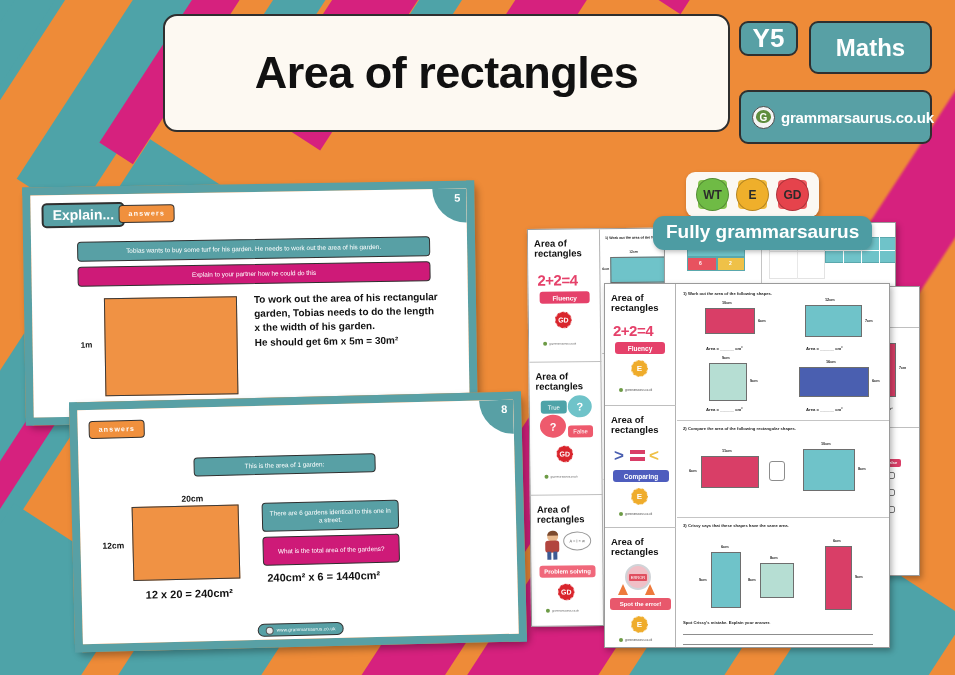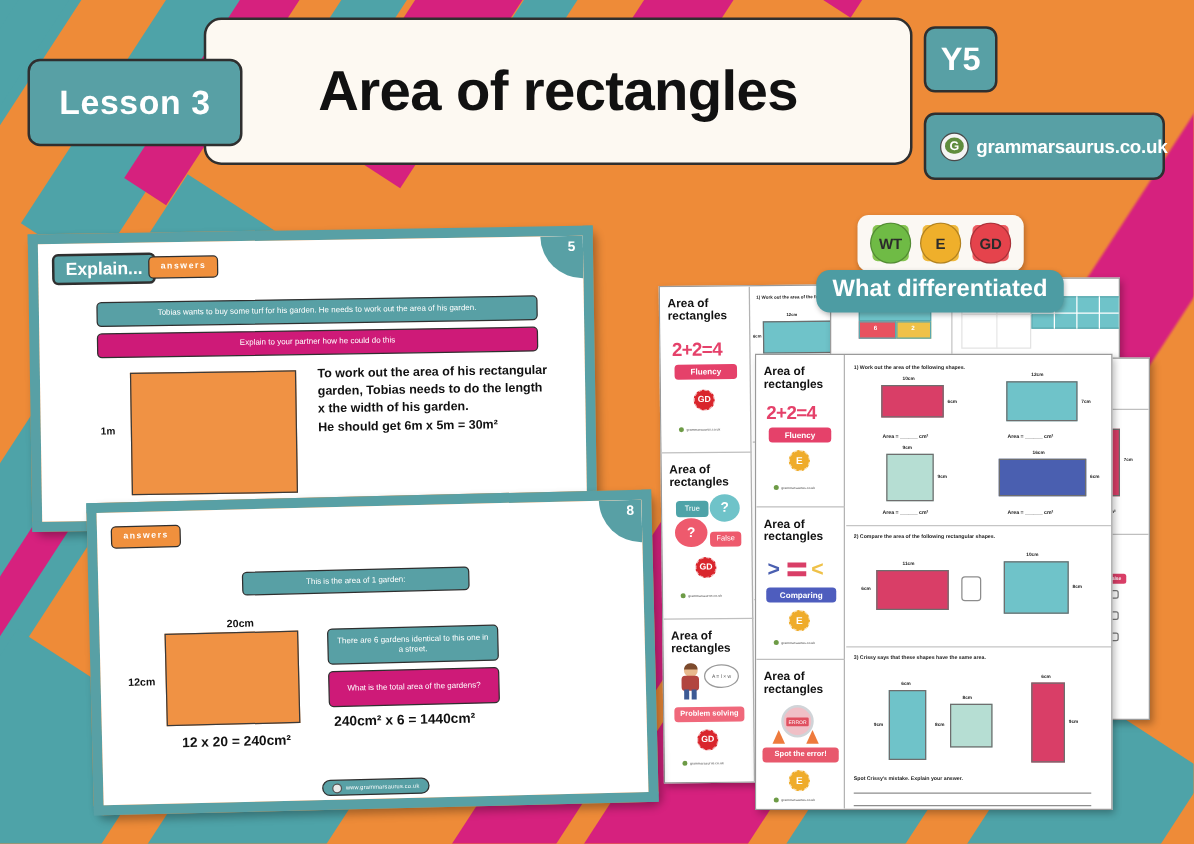--- a/index.html
+++ b/index.html
@@ -49,21 +49,21 @@
     display: flex; align-items: center; justify-content: center;
     z-index: 2;
   }
   .title-card .t {
     font-size: 45px; font-weight: bold; color: #111;
     letter-spacing: -0.5px; white-space: nowrap;
   }
 
   .year-badge {
     position: absolute; left: 739px; top: 21px;
-    width: 59px; height: 53px;
+    width: 59px; height: 35px;
     background: #58A0A5; border: 2.5px solid #2f2f2f; border-radius: 9px;
     display: flex; align-items: center; justify-content: center;
     color: #fff; font-size: 26px; font-weight: bold;
   }
   .subject-badge {
     position: absolute; left: 809px; top: 21px;
     width: 123px; height: 53px;
     background: #58A0A5; border: 2.5px solid #2f2f2f; border-radius: 9px;
     display: flex; align-items: center; justify-content: center;
     color: #fff; font-size: 24px; font-weight: bold;
@@ -265,32 +265,32 @@
   <div class="stripe s-pink" style="left:430px; top:380px; width:70px; height:400px; transform:rotate(33deg);"></div>
   <div class="stripe s-pink" style="left:520px; top:430px; width:110px; height:360px; transform:rotate(33deg);"></div>
   <div class="stripe s-teal" style="left:640px; top:520px; width:80px; height:300px; transform:rotate(33deg);"></div>
   <div class="stripe s-teal" style="left:770px; top:560px; width:130px; height:280px; transform:rotate(33deg);"></div>
   <div class="stripe s-teal" style="left:120px; top:560px; width:120px; height:260px; transform:rotate(33deg);"></div>
   <div class="stripe s-teal" style="left:-80px; top:520px; width:150px; height:300px; transform:rotate(33deg);"></div>
 </div>
 
 <div id="header">
 
-  <div class="lesson-badge">
-    <span>Lesson 3</span>
-  </div>
 
   <div class="title-card">
     <span class="t">Area of rectangles</span>
   </div>
 
   <div class="year-badge">
     <span>Y5</span>
   </div>
 
+  <div class="subject-badge">
+    <span>Maths</span>
+  </div>
 
   <div class="brand-badge">
     <span class="brand-logo">
       <span>G</span>
     </span>
     <span class="brand-text">grammarsaurus.co.uk</span>
   </div>
 </div>
 
 <div class="sheet" style="left:529px; top:228px; width:168px; height:398px; transform:rotate(-0.6deg);">
@@ -568,13 +568,13 @@
     <span class="ci"></span>
     <span class="lb">E</span>
   </div>
   <div class="lvl lvl-gd">
     <span class="sq"></span>
     <span class="ci"></span>
     <span class="lb">GD</span>
   </div>
 </div>
 
-<div class="diff-label">What differentiated</div>
+<div class="diff-label">Fully grammarsaurus</div>
 
 </body></html>

